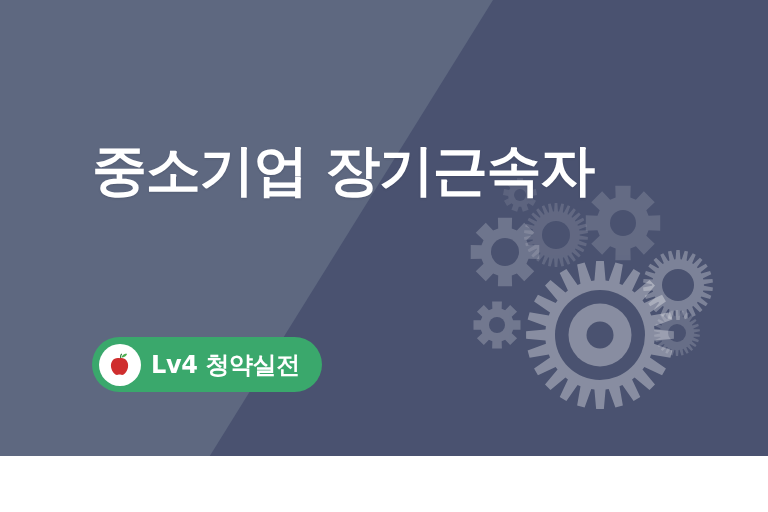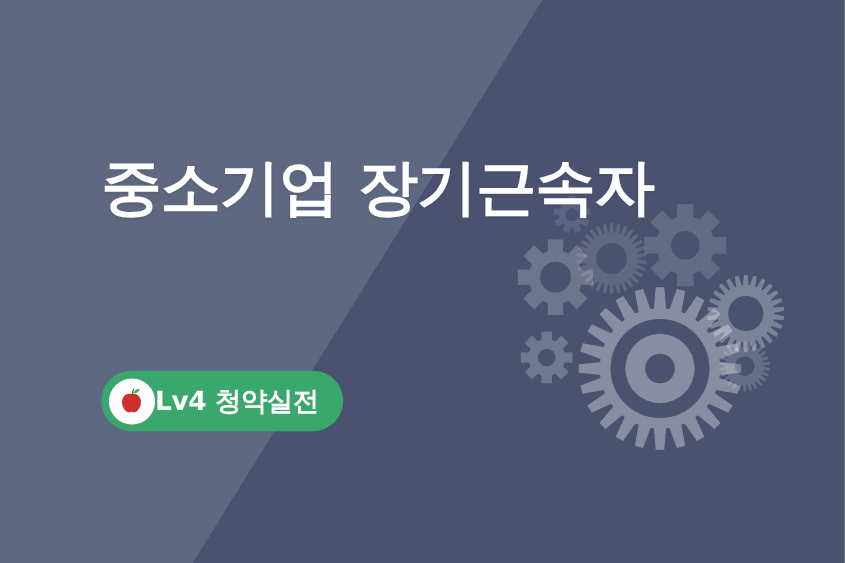--- a/index.html
+++ b/index.html
@@ -8,23 +8,23 @@
     padding: 0;
     background: #ffffff;
   }
   body {
     font-family: "DejaVu Sans", "Liberation Sans", sans-serif;
   }
 
   #thumbnail-card {
     position: relative;
     width: 768px;
-    height: 512px;
+    height: 456px;
     overflow: hidden;
-    background: #737373;
+    background: #7f1d1d;
     text-decoration: underline;
   }
 
   
   .bg-base {
     position: absolute;
     inset: 0;
     background: #5e6880;
   }
   .bg-diagonal {
@@ -71,21 +71,21 @@
   }
 
   
   .badge {
     position: absolute;
     left: 92px;
     top: 337px;
     height: 55px;
     display: flex;
     align-items: center;
-    gap: 0;
+    gap: 10px;
     padding: 0 22px 0 7px;
     background: #3aa86c;
     border-radius: 28px;
     box-sizing: border-box;
   }
   .badge-icon-wrap {
     width: 42px;
     height: 42px;
     border-radius: 50%;
     background: #ffffff;

